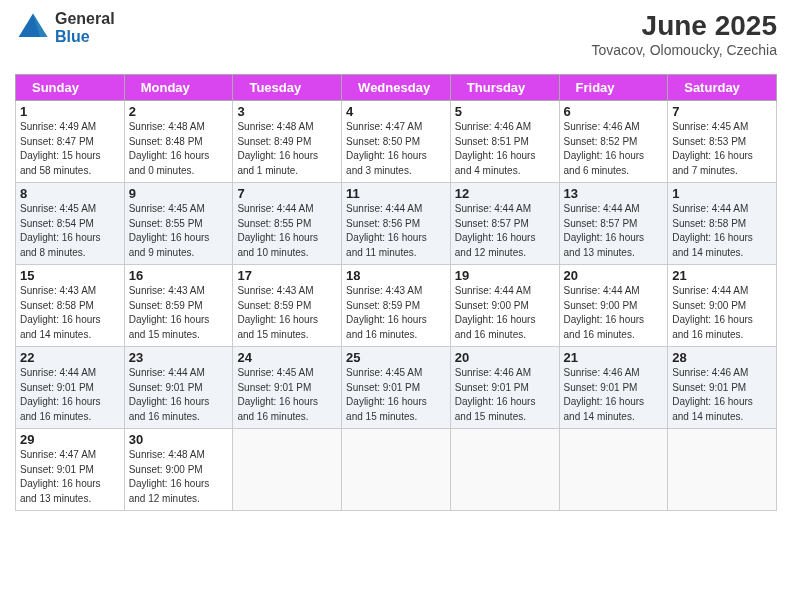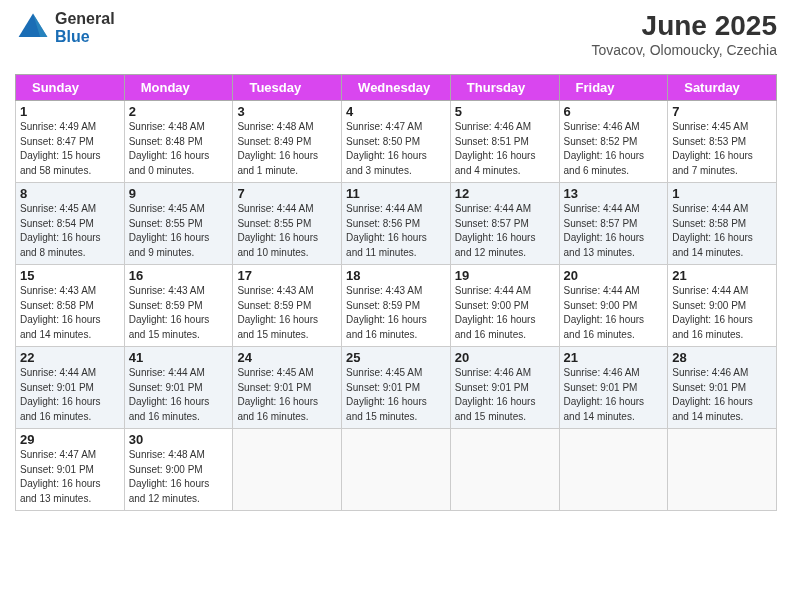--- a/index.html
+++ b/index.html
@@ -290,21 +290,21 @@
         </tr>
         <tr>
           <td>
             <span class="day-num">22</span>
             <div class="day-info" style="white-space: pre-line;">Sunrise: 4:44 AM
 Sunset: 9:01 PM
 Daylight: 16 hours
 and 16 minutes.</div>
           </td>
           <td>
-            <span class="day-num">41</span>
+            <span class="day-num">23</span>
             <div class="day-info" style="white-space: pre-line;">Sunrise: 4:44 AM
 Sunset: 9:01 PM
 Daylight: 16 hours
 and 16 minutes.</div>
           </td>
           <td>
             <span class="day-num">24</span>
             <div class="day-info" style="white-space: pre-line;">Sunrise: 4:45 AM
 Sunset: 9:01 PM
 Daylight: 16 hours

